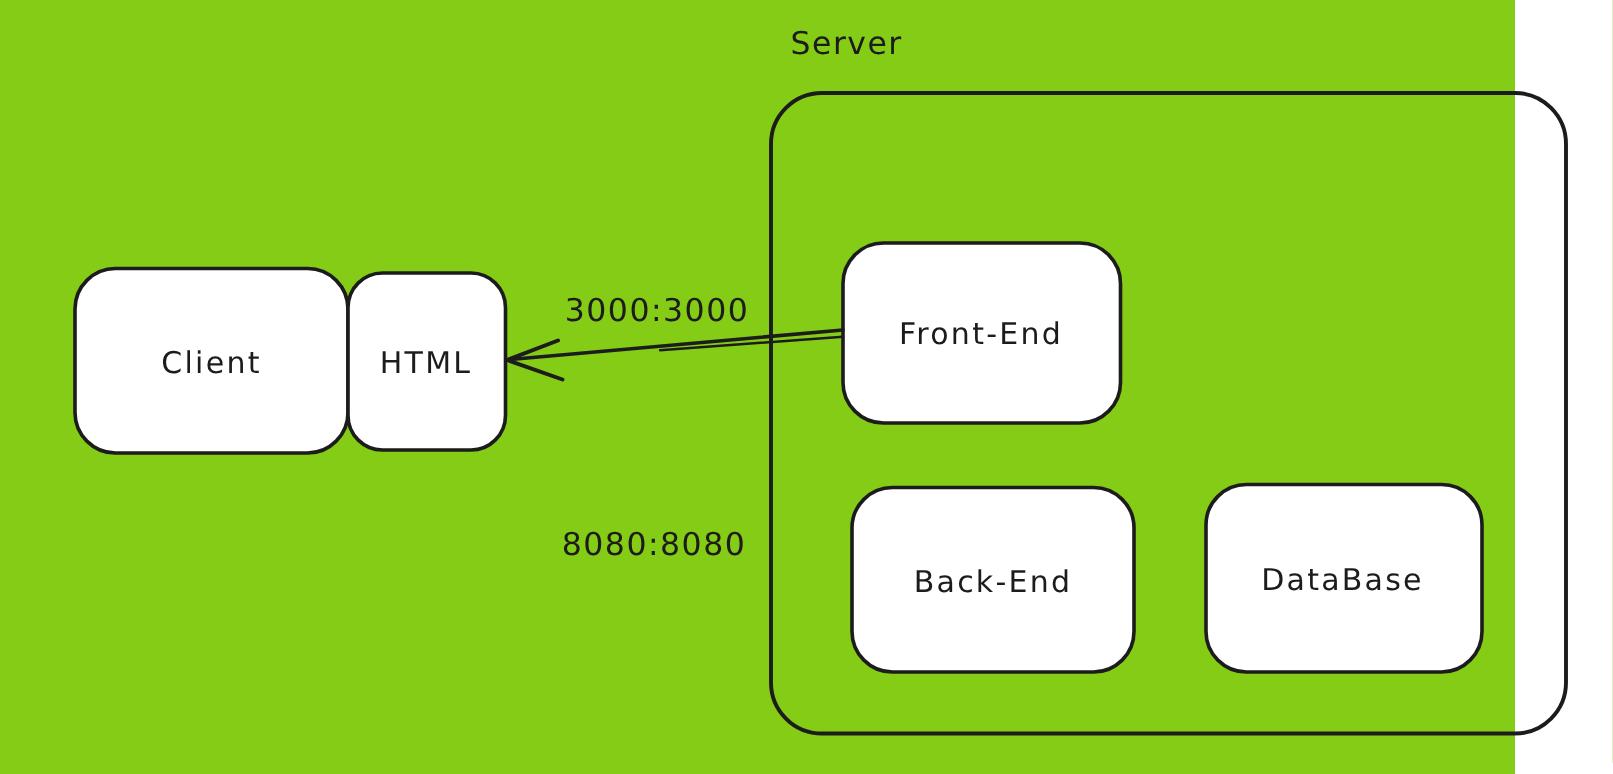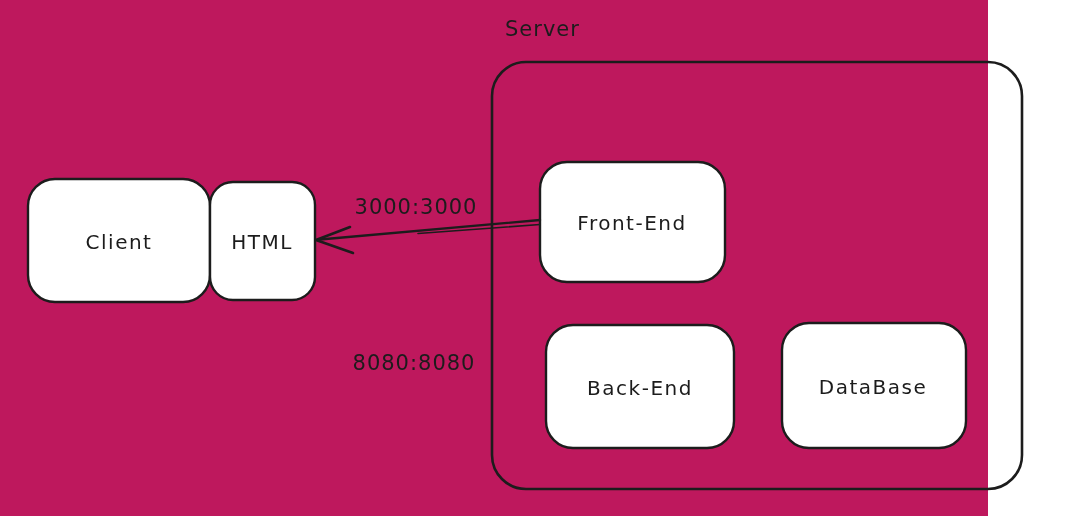--- a/index.html
+++ b/index.html
@@ -7,21 +7,22 @@
     padding: 0;
     background: #ffffff;
     width: 1075px;
     height: 516px;
     overflow: hidden;
   }
   .canvas-wrap {
     position: relative;
     width: 988px;
     height: 516px;
-    background: #be185d;
+    background: #84cc16;
+    padding-left: 22px;
   }
   svg {
     display: block;
   }
   .node-box {
     fill: #ffffff;
     stroke: #1c1c1c;
     stroke-width: 2.4;
   }
   .group-box {

